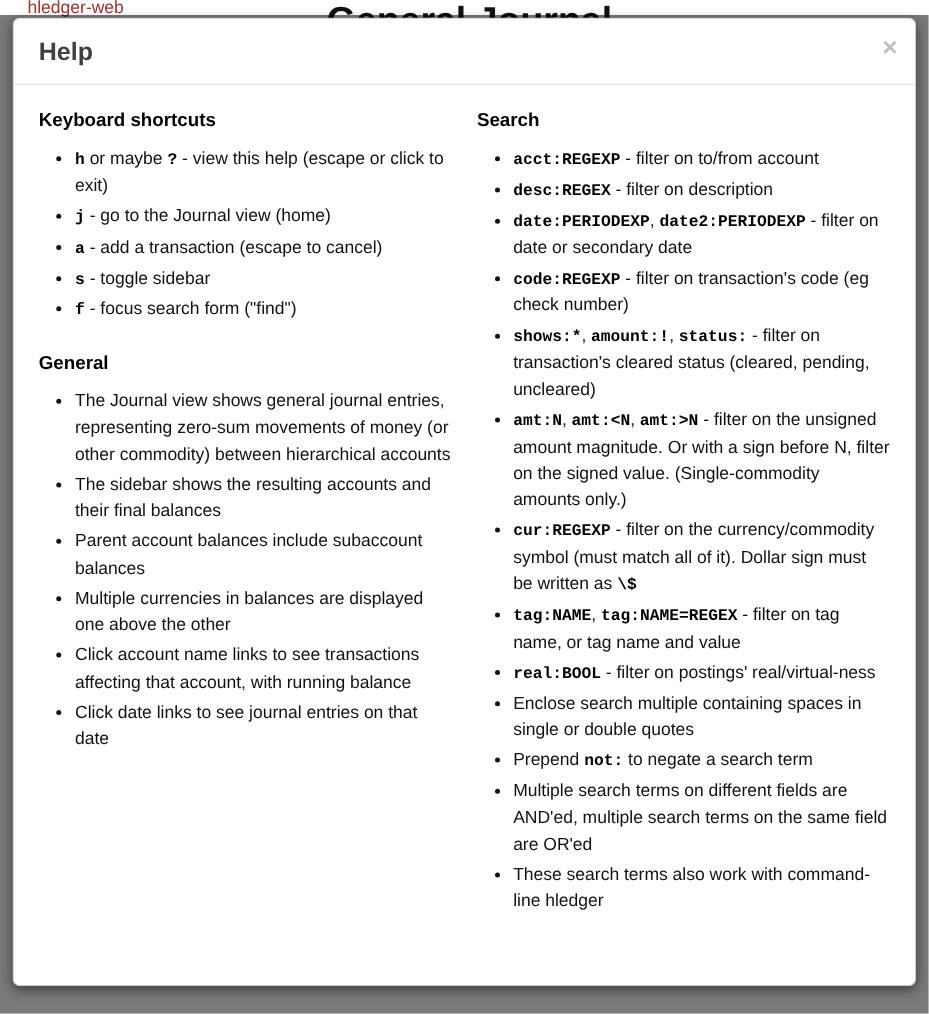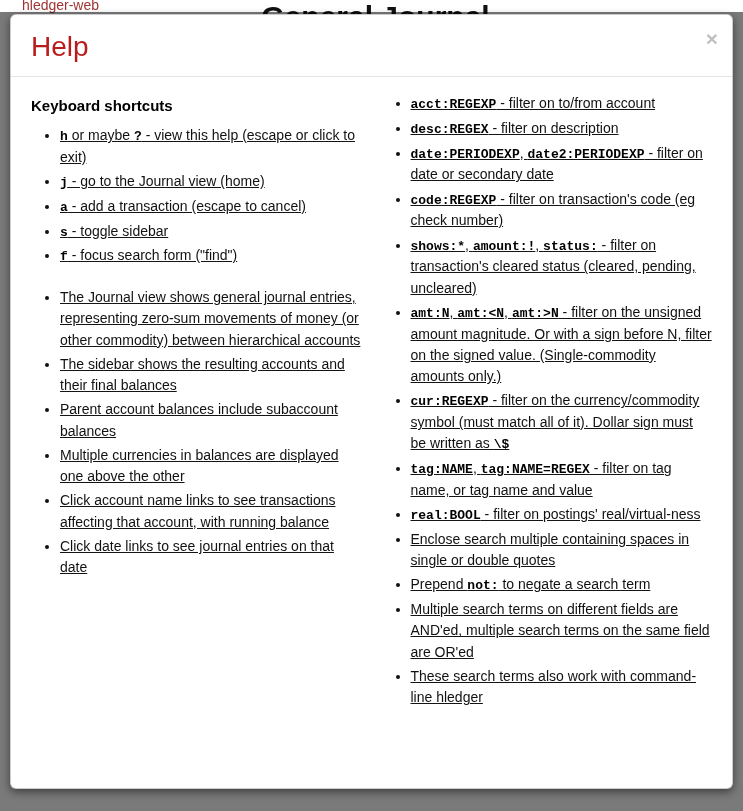--- a/index.html
+++ b/index.html
@@ -29,32 +29,32 @@
     background:#fff; border-radius:6px;
     border:1px solid rgba(0,0,0,0.2);
     box-shadow:0 3px 9px rgba(0,0,0,0.5);
     overflow:hidden;
   }
   .modal-header {
     padding:16px 20px 13px;
     border-bottom:1px solid #e5e5e5;
     position:relative;
   }
-  .modal-title { font-size:28px; font-weight:400; color:#b91c1c; }
+  .modal-title { font-size:20px; font-weight:700; color:#404040; }
   .close {
     position:absolute; top:13px; right:14px;
     background:none; border:0; cursor:pointer;
     font-size:21px; font-weight:bold; line-height:1;
     color:#000; opacity:0.25;
     font-family:"Liberation Sans",sans-serif;
   }
   .modal-body { padding:16px 20px 20px; display:flex; gap:20px;justify-content:center; }
   .col { flex:1 1 50%; min-width:0; }
   .section-heading { font-size:15px; font-weight:bold; color:#000; margin:0 0 11px; padding-top:4px; }
-  .help-list { list-style:disc; padding-left:29px; margin:0 0 20px;text-decoration:underline; }
+  .help-list { list-style:disc; padding-left:29px; margin:0 0 20px; }
   .help-list li { font-size:14px; line-height:1.52; margin-bottom:3px; color:#111; }
   .help-list code {
     font-family:"Liberation Mono",monospace;
     font-weight:bold; font-size:13px; color:#000;
   }
 </style>
 </head>
 <body>
 
 <div class="page-strip">
@@ -72,30 +72,32 @@
   <div class="modal-body">
     <div class="col">
       <div class="section-heading">Keyboard shortcuts</div>
       <ul class="help-list">
           <li><code>h</code> or maybe <code>?</code> - view this help (escape or click to exit)</li>
           <li><code>j</code> - go to the Journal view (home)</li>
           <li><code>a</code> - add a transaction (escape to cancel)</li>
           <li><code>s</code> - toggle sidebar</li>
           <li><code>f</code> - focus search form ("find")</li>
         </ul>
+      <div class="section-heading">General</div>
       <ul class="help-list">
           <li>The Journal view shows general journal entries, representing zero-sum movements of money (or other commodity) between hierarchical accounts</li>
           <li>The sidebar shows the resulting accounts and their final balances</li>
           <li>Parent account balances include subaccount balances</li>
           <li>Multiple currencies in balances are displayed one above the other</li>
           <li>Click account name links to see transactions affecting that account, with running balance</li>
           <li>Click date links to see journal entries on that date</li>
         </ul>
     </div>
     <div class="col">
+      <div class="section-heading">Search</div>
       <ul class="help-list">
           <li><code>acct:REGEXP</code> - filter on to/from account</li>
           <li><code>desc:REGEX</code> - filter on description</li>
           <li><code>date:PERIODEXP</code>, <code>date2:PERIODEXP</code> - filter on date or secondary date</li>
           <li><code>code:REGEXP</code> - filter on transaction's code (eg check number)</li>
           <li><code>shows:*</code>, <code>amount:!</code>, <code>status:</code> - filter on transaction's cleared status (cleared, pending, uncleared)</li>
           <li><code>amt:N</code>, <code>amt:&lt;N</code>, <code>amt:&gt;N</code> - filter on the unsigned amount magnitude. Or with a sign before N, filter on the signed value. (Single-commodity amounts only.)</li>
           <li><code>cur:REGEXP</code> - filter on the currency/commodity symbol (must match all of it). Dollar sign must be written as <code>\$</code></li>
           <li><code>tag:NAME</code>, <code>tag:NAME=REGEX</code> - filter on tag name, or tag name and value</li>
           <li><code>real:BOOL</code> - filter on postings' real/virtual-ness</li>

